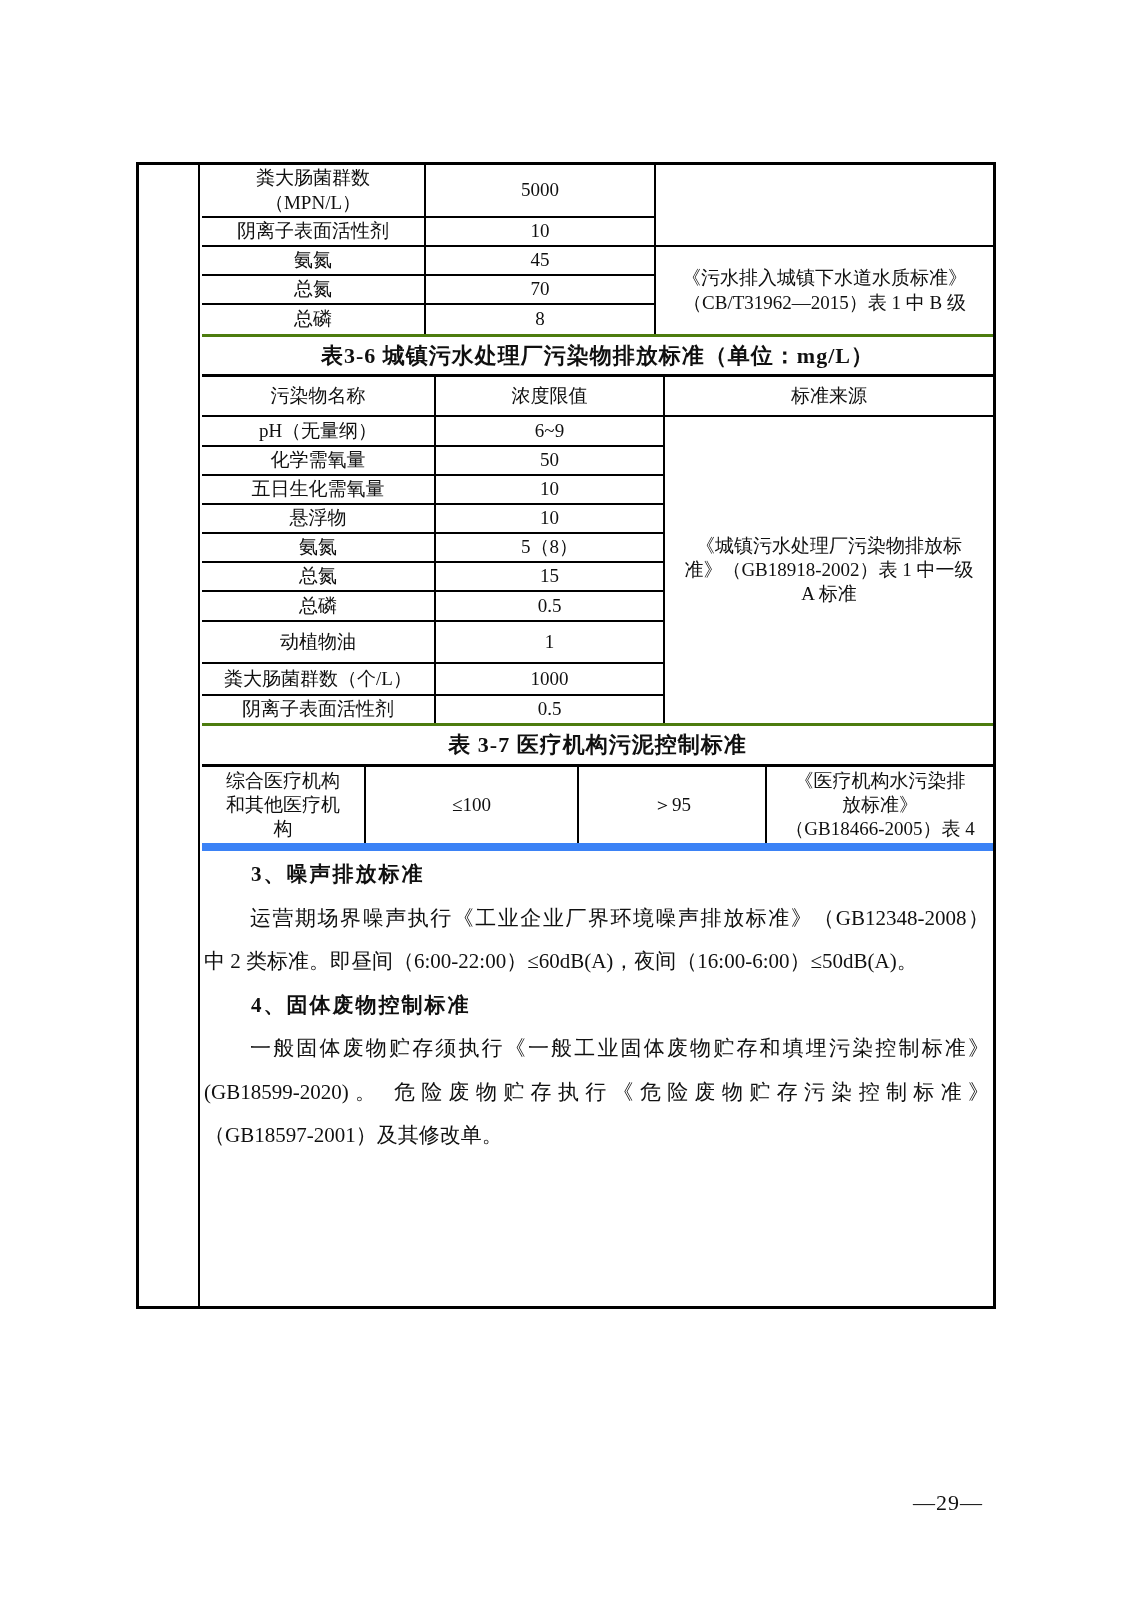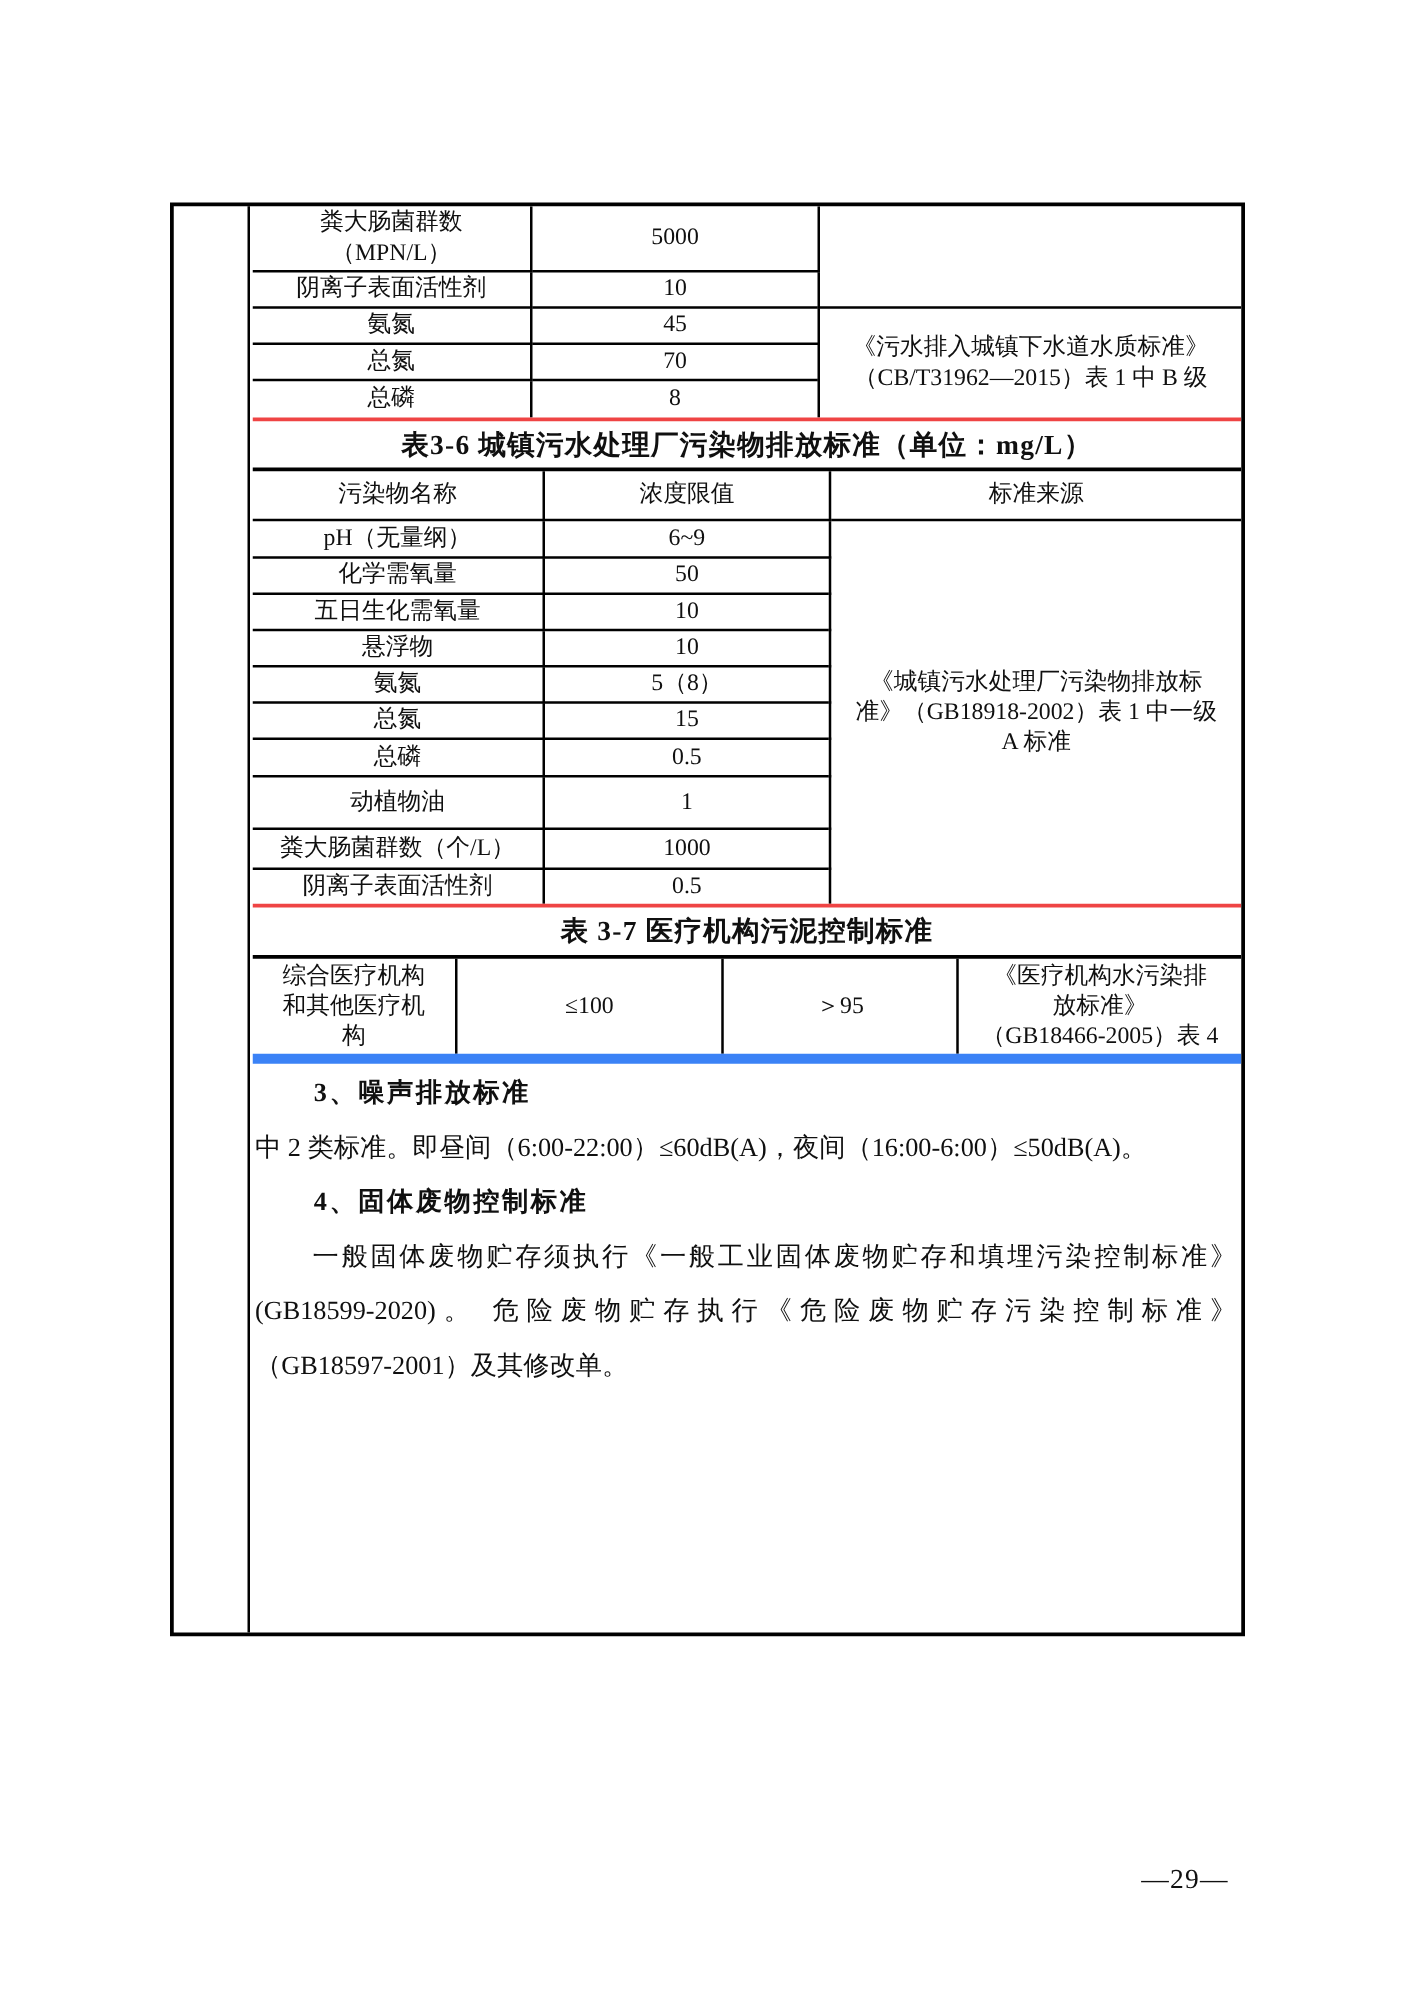--- a/index.html
+++ b/index.html
@@ -41,21 +41,21 @@
   }
   .tbl td:first-child { border-left:none; }
   .tbl tr td:last-child { border-right:none; }
   .tbl tr:first-child > td { border-top:none; }
   .tbl tr:last-child > td { border-bottom:none; }
   td.rs-bottom { border-bottom:none;border-radius:15px; }
   .h28{height:28px}.h29{height:29px}.h30{height:30px}.h32{height:32px}
   .h39{height:39px}.h42{height:42px}.h52{height:52px}
   .h66{height:66px}.h76{height:76px}
   .tbl-title {
-    border-top:3px solid #ef4444;
+    border-top:3px solid #4d7c0f;
     border-bottom:3px solid #000;
     font-weight:bold;
     font-size:22px;
     text-align:center;
     display:flex; align-items:center; justify-content:center;
     letter-spacing:1px;
   }
   .title36 { height:43px; }
   .title37 { height:44px; }
   .textsec {
@@ -223,20 +223,21 @@
             <div>《医疗机构水污染排</div>
             <div>放标准》</div>
             <div>（GB18466-2005）表 4</div>
           </td>
         </tr>
       </tbody>
     </table>
 
     <div class="textsec">
       <div class="sec-heading">3、噪声排放标准</div>
+      <div class="tline indent spread">运营期场界噪声执行《工业企业厂界环境噪声排放标准》（GB12348-2008）</div>
       <div class="tline">中 2 类标准。即昼间（6:00-22:00）≤60dB(A)，夜间（16:00-6:00）≤50dB(A)。</div>
       <div class="sec-heading">4、固体废物控制标准</div>
       <div class="tline indent spread">一般固体废物贮存须执行《一般工业固体废物贮存和填埋污染控制标准》</div>
       <div class="tline spread">(GB18599-2020)。 危险废物贮存执行《危险废物贮存污染控制标准》</div>
       <div class="tline">（GB18597-2001）及其修改单。</div>
     </div>
 
   </div>
 </div>
 

